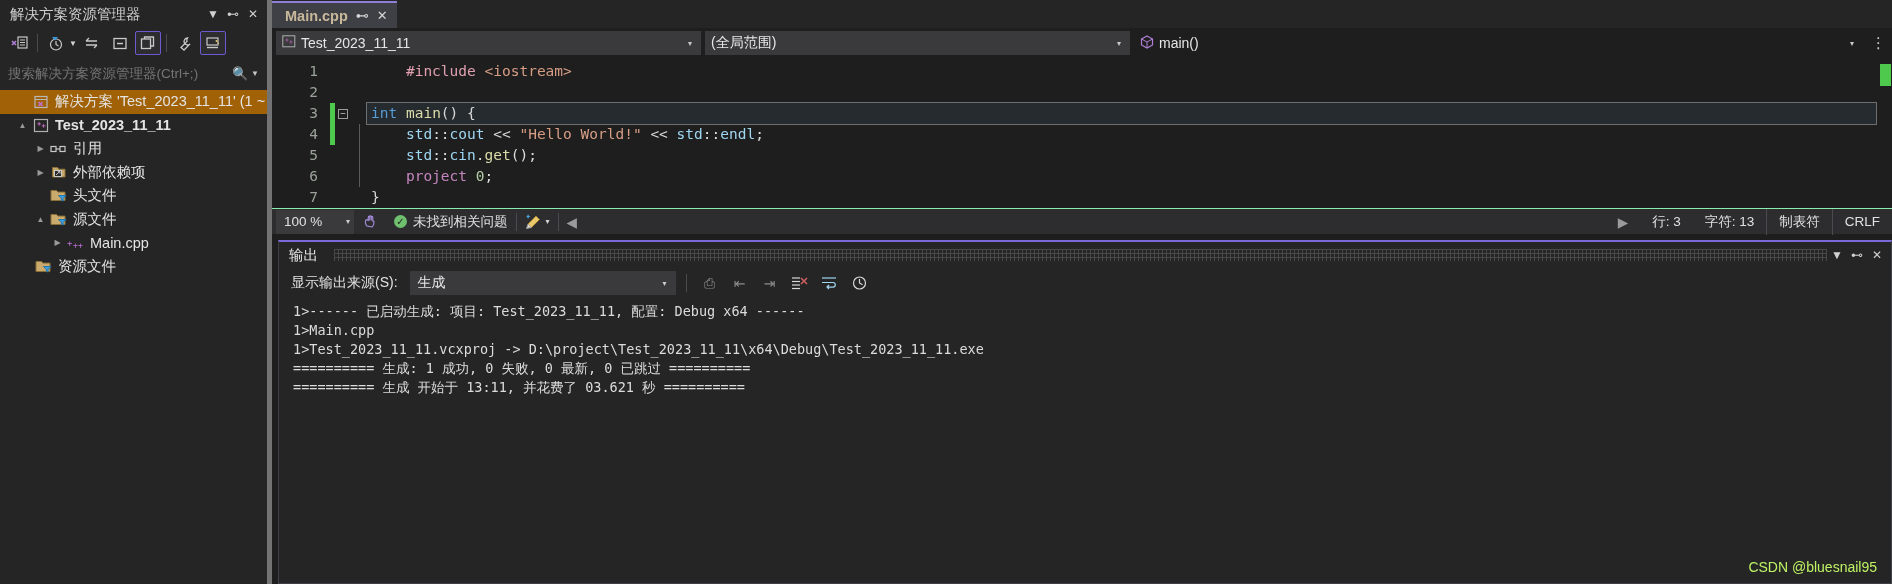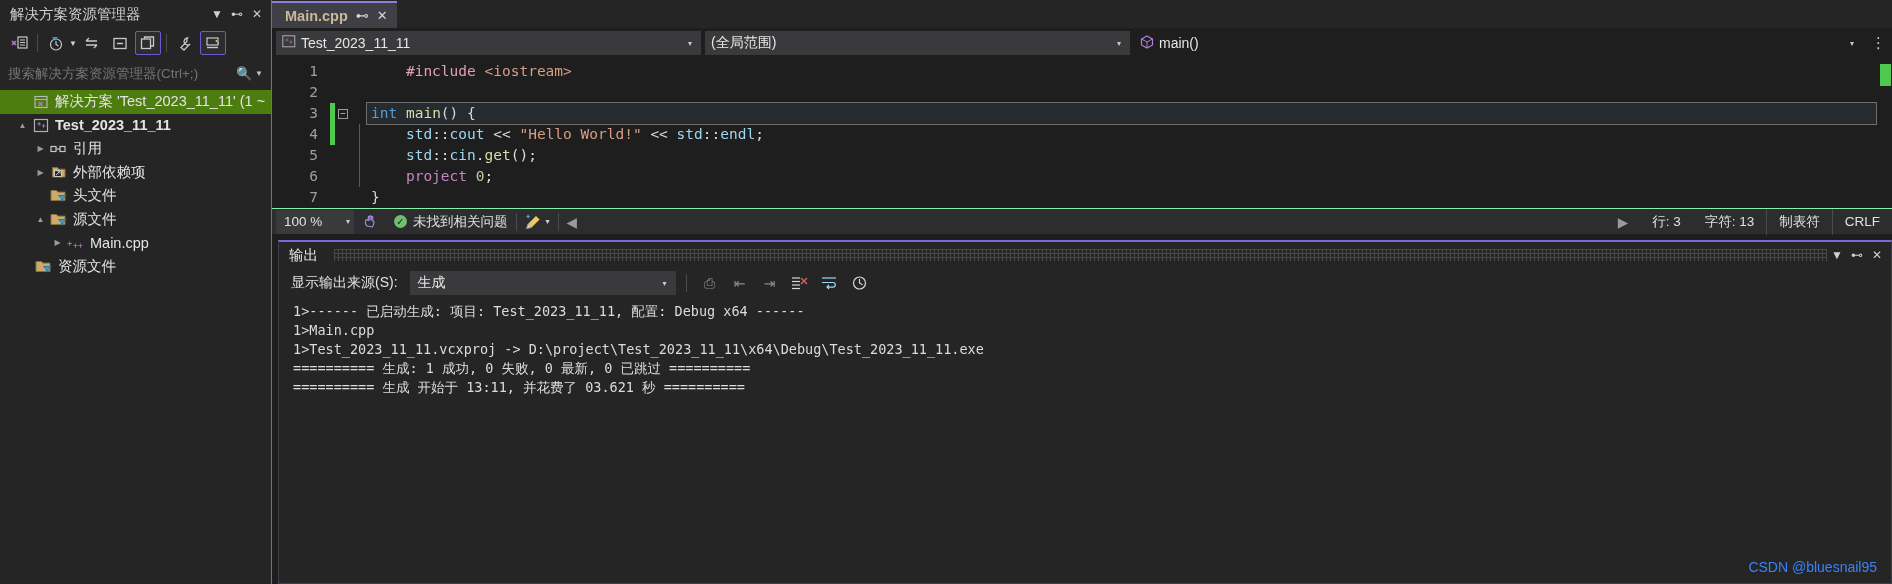--- a/index.html
+++ b/index.html
@@ -9,21 +9,21 @@
     font-family: "Liberation Sans", "DejaVu Sans", sans-serif;
     overflow: hidden;
   }
   body { display: flex; flex-direction: row; }
 
   
   #solution-explorer {
     width: 272px; height: 584px;
     background: #252526;
     display: flex; flex-direction: column;
-    border-right: 1px solid #737373;
+    border-right: 5px solid #737373;
     flex: 0 0 272px;
   }
   .se-title-row {
     height: 28px; display: flex; align-items: center;
     padding: 0 4px 0 10px; background: #252526;
   }
   .se-title-text {
     color: #cfcfcf; font-size: 14.5px; flex: 1;
     white-space: nowrap; overflow: hidden;
   }
@@ -56,21 +56,21 @@
   }
   .se-search-icon { color: #c4c4c4; font-size: 13px; padding: 0 3px; }
   .se-search-caret { color: #c4c4c4; font-size: 8px; padding-right: 4px; }
 
   .se-tree { flex: 1; padding-top: 1px; overflow: hidden; }
   .tree-row {
     height: 23.5px; display: flex; align-items: center;
     color: #e4e4e4; font-size: 14.5px; white-space: nowrap;
     padding-right: 4px;
   }
-  .tree-row.selected { background: #4d7c0f; }
+  .tree-row.selected { background: #a16207; }
   .tree-row .expander {
     width: 17px; flex: 0 0 17px; display: flex;
     align-items: center; justify-content: center;
     color: #9a9a9a; font-size: 8px;
   }
   .tree-row .ticon {
     width: 20px; flex: 0 0 20px; display: flex;
     align-items: center; justify-content: center; margin-right: 4px;
   }
   .tree-row.bold { font-weight: bold; }
@@ -199,21 +199,21 @@
   .ot-btn.enabled { color: #d8d8d8; }
 
   .out-text {
     flex: 1; padding: 4px 0 0 14px; overflow: hidden;
     font-family: "DejaVu Sans Mono", monospace; font-size: 13.5px;
     line-height: 19px; color: #dcdcdc; white-space: pre;
   }
 
   .watermark {
     position: absolute; right: 14px; bottom: 8px;
-    color: #3b82f6; font-size: 14px;
+    color: #bef264; font-size: 14px;
     font-family: "Liberation Sans", sans-serif;
   }
   .panel-rel { position: relative; }
 </style>
 </head>
 <body>
 
 <div id="solution-explorer">
 
   <div class="se-title-row">

